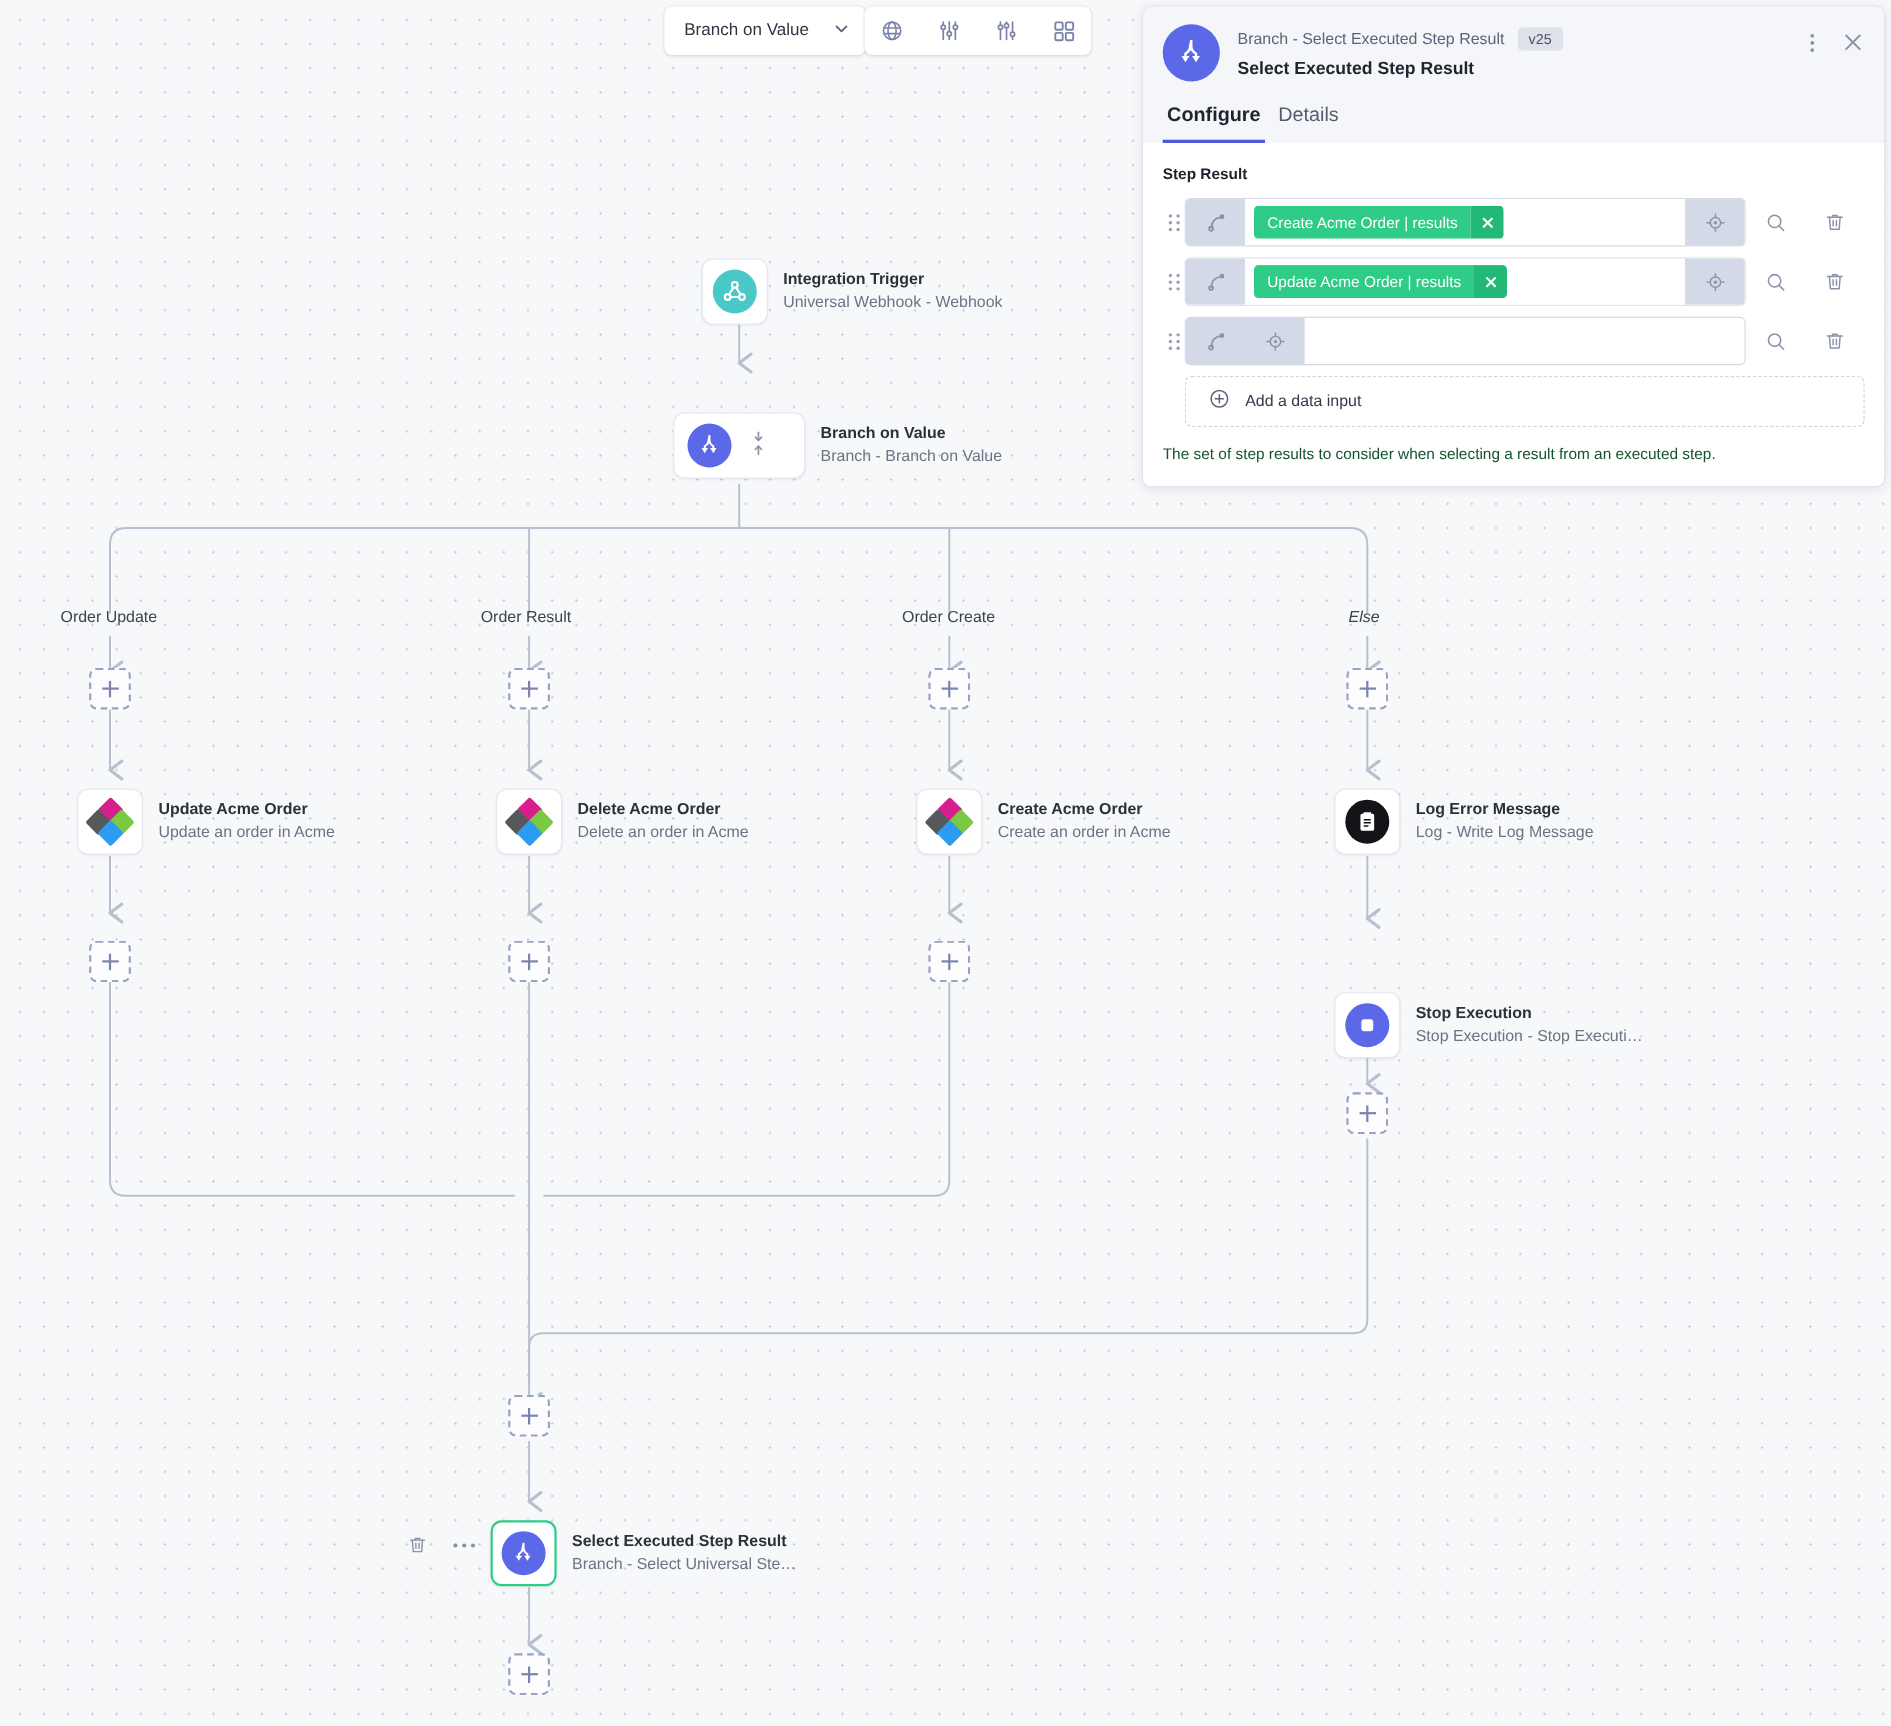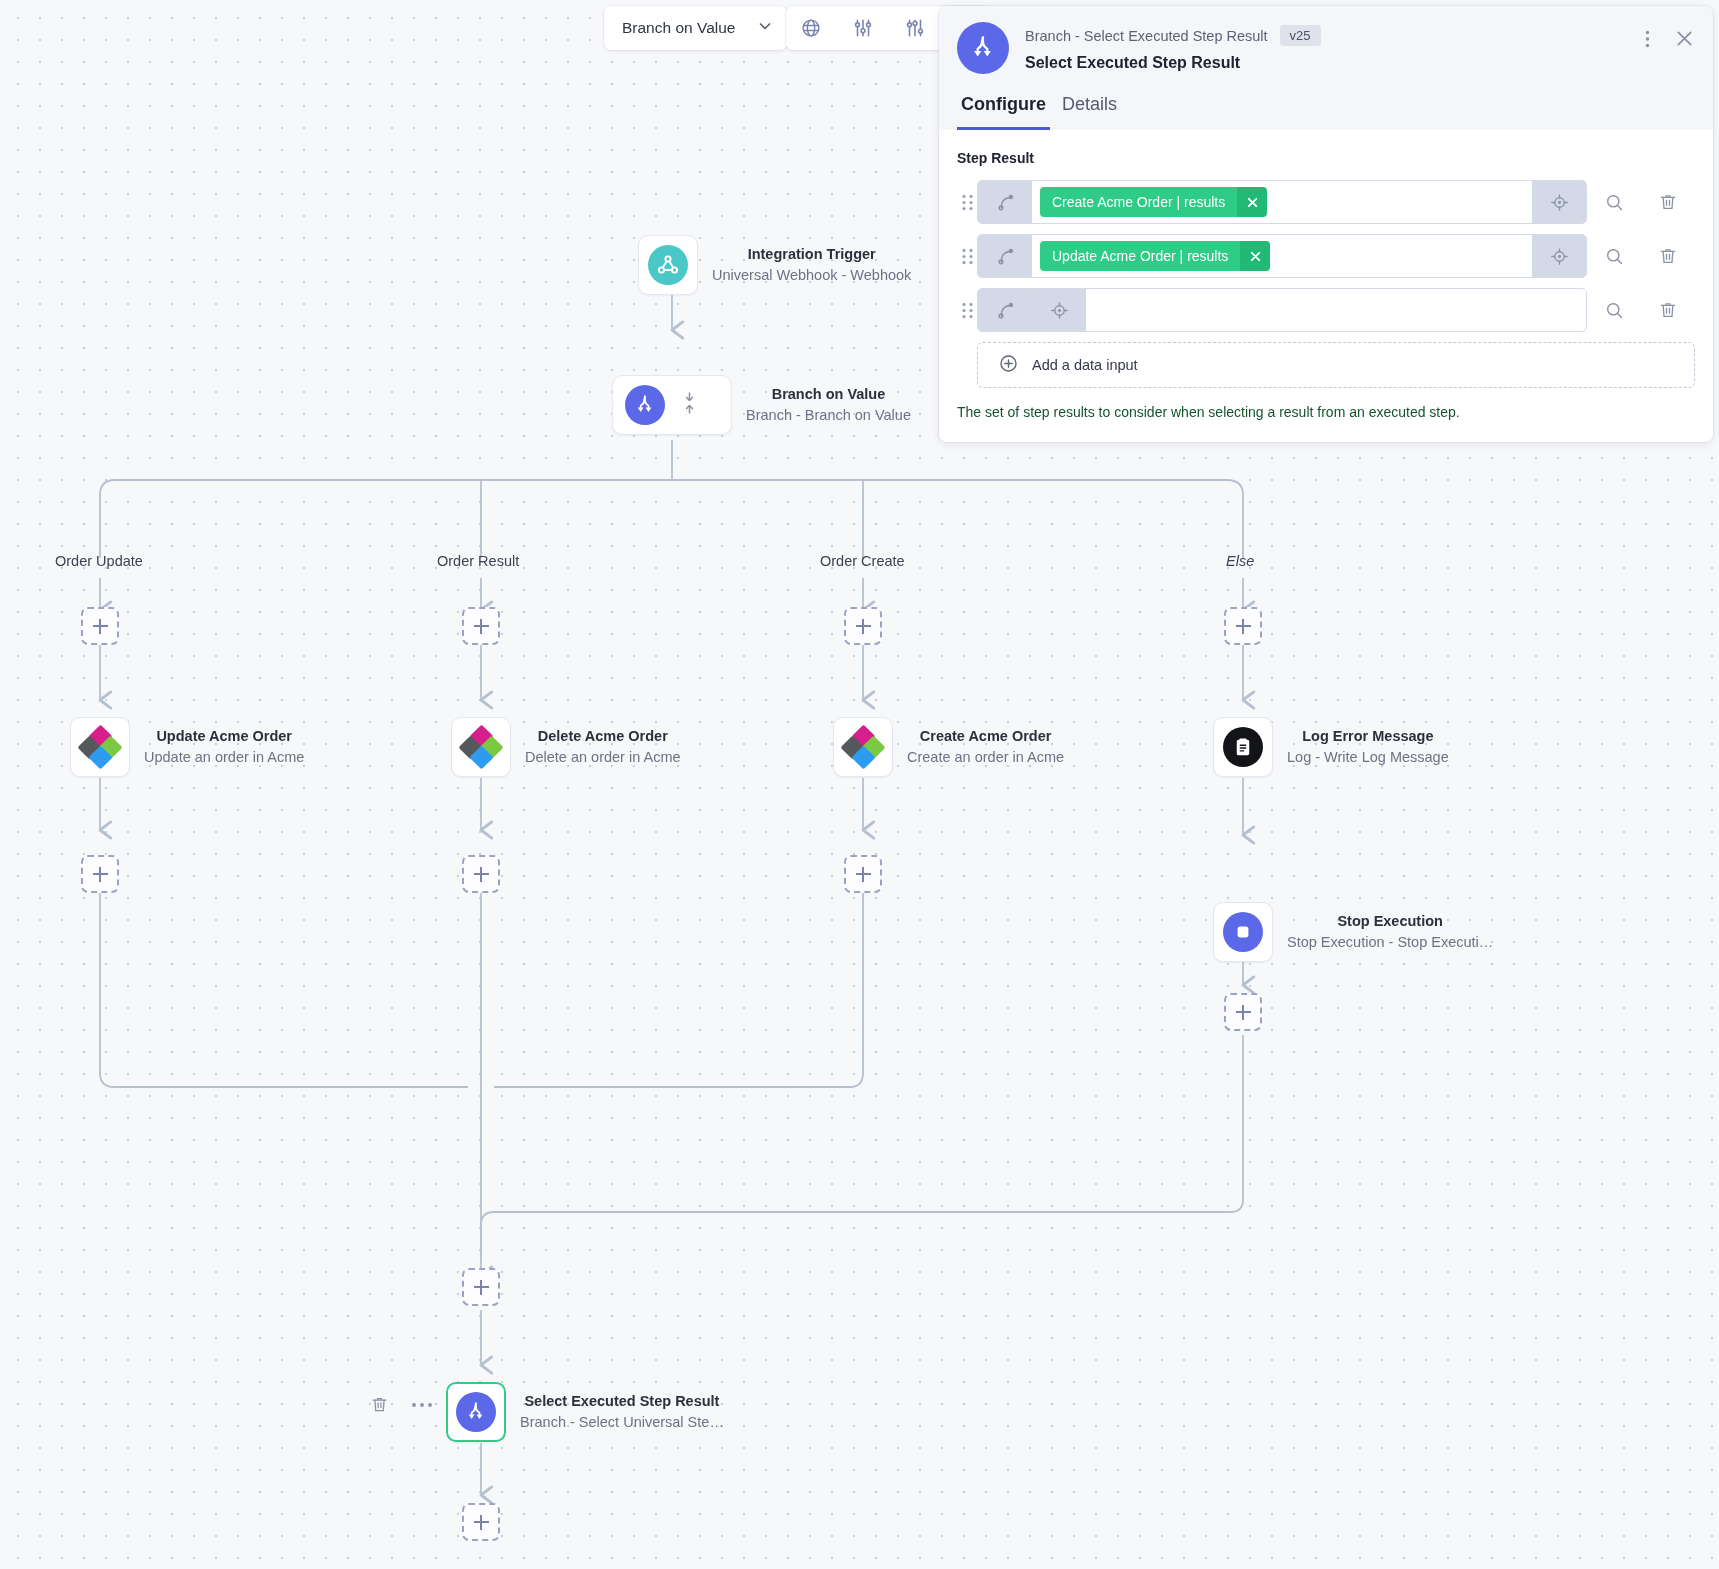--- a/index.html
+++ b/index.html
@@ -11,21 +11,20 @@
   }
   #app { position: relative; width: 1719px; height: 1569px; }
 
   
   #canvas {
     position: absolute; inset: 0;
     background-color: #f7f8fa;
     background-image: radial-gradient(circle, #c9cddb 1.1px, transparent 1.2px);
     background-size: 22px 22px;
     background-position: 7px 7px;
-    text-align: center;
   }
   #edges { position: absolute; inset: 0; width: 1719px; height: 1569px; pointer-events: none; }
 
   
   .toolbar-group {
     position: absolute; top: 6px;
     background: #ffffff;
     border-radius: 7px;
     box-shadow: 0 1px 3px rgba(30,40,80,.10), 0 0 0 1px rgba(30,40,80,.03);
     display: flex; align-items: center;
@@ -81,21 +80,21 @@
     position: absolute; font-size: 14.5px; color: #3c4250; white-space: nowrap;
   }
 
   
   .hover-ctl { position: absolute; display: flex; align-items: center; gap: 22px; }
   .hover-ctl .hc { cursor: pointer; display: flex; align-items: center; justify-content: center; }
 
   
   #panel {
     position: absolute; top: 6px; right: 6px;
-    width: 774px; background: #f4f6fa;
+    width: 674px; background: #f4f6fa;
     border-radius: 8px;
     box-shadow: 0 2px 10px rgba(30,40,80,.10), 0 0 0 1px rgba(30,40,80,.05);
     overflow: hidden;
   }
   #panel-head { padding: 16px 18px 0 18px; display: flex; align-items: flex-start; }
   .ph-icon { width: 52px; height: 52px; border-radius: 50%; background: #5b68e8; display: flex; align-items: center; justify-content: center; flex: none; }
   .ph-text { margin-left: 16px; flex: 1; padding-top: 3px; }
   .ph-row1 { display: flex; align-items: center; gap: 12px; }
   .ph-crumb { font-size: 14.5px; color: #5d6377; }
   .ph-ver { font-size: 13px; color: #4b5163; background: #dfe2ea; border-radius: 4px; padding: 3px 10px; }

